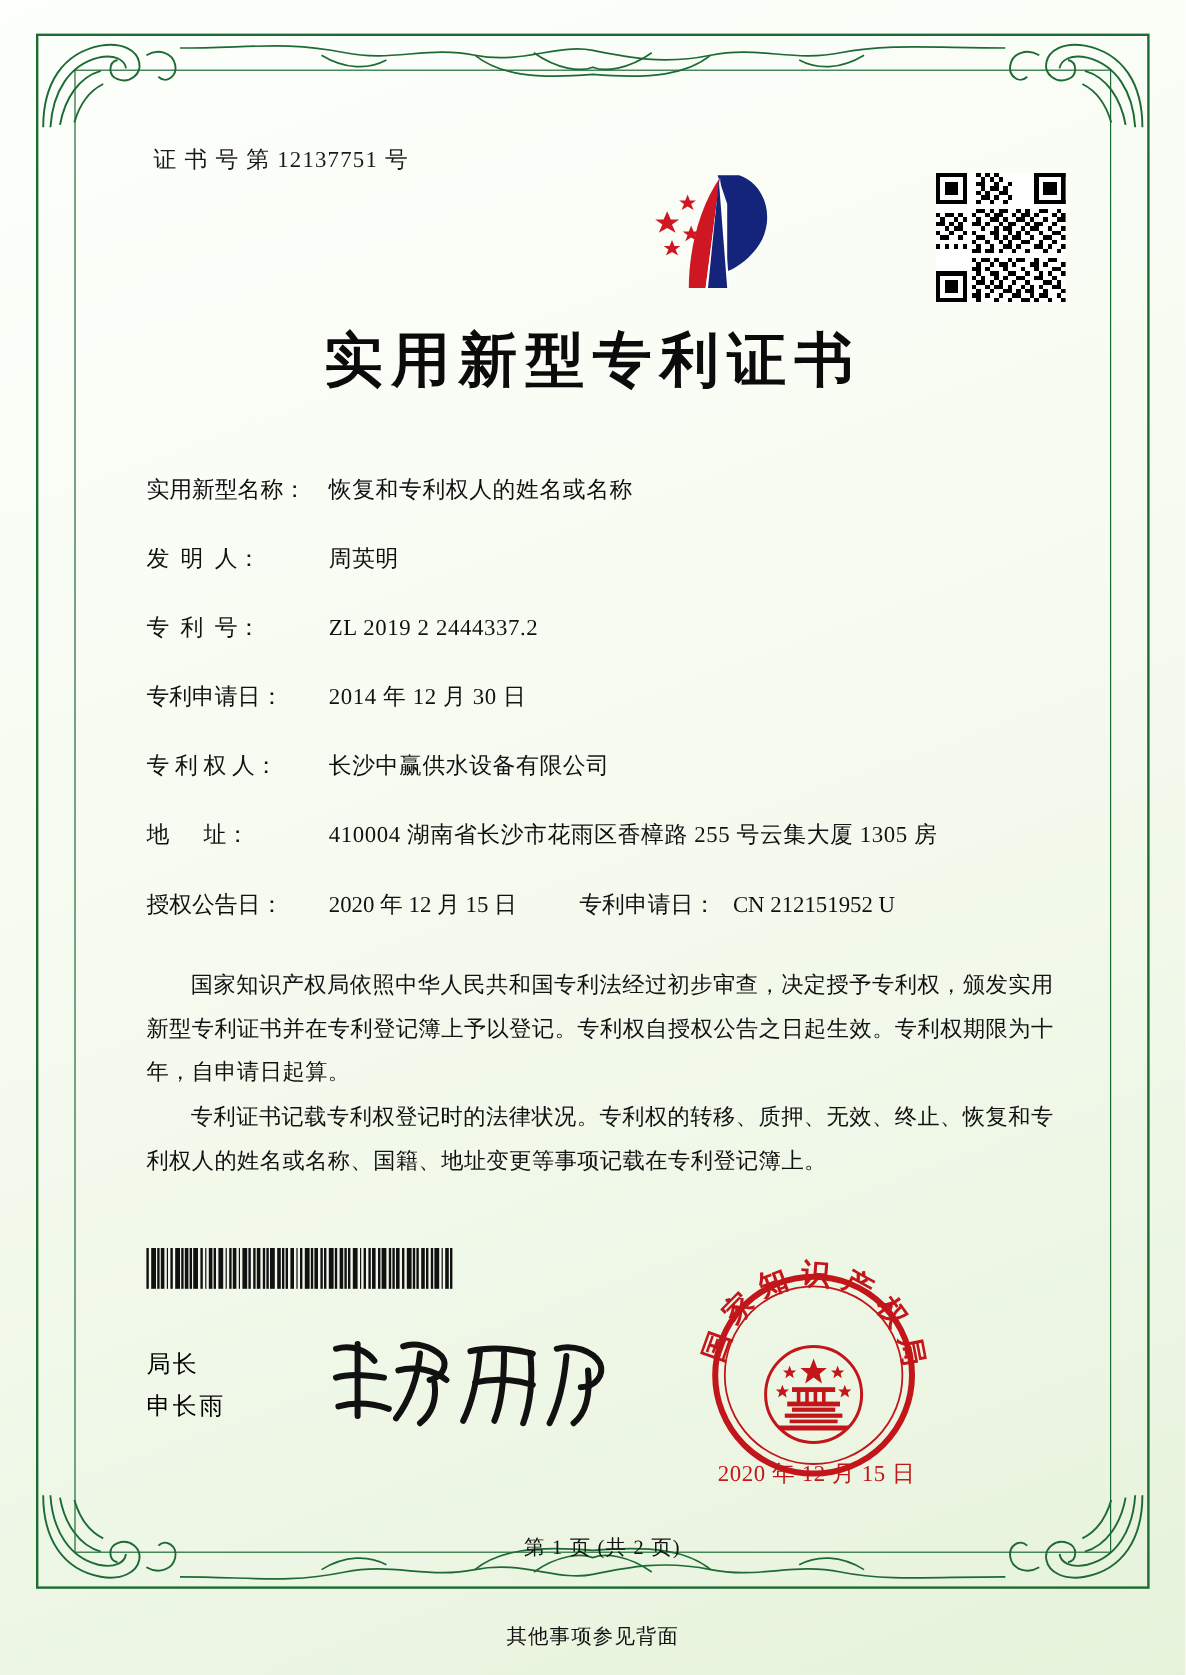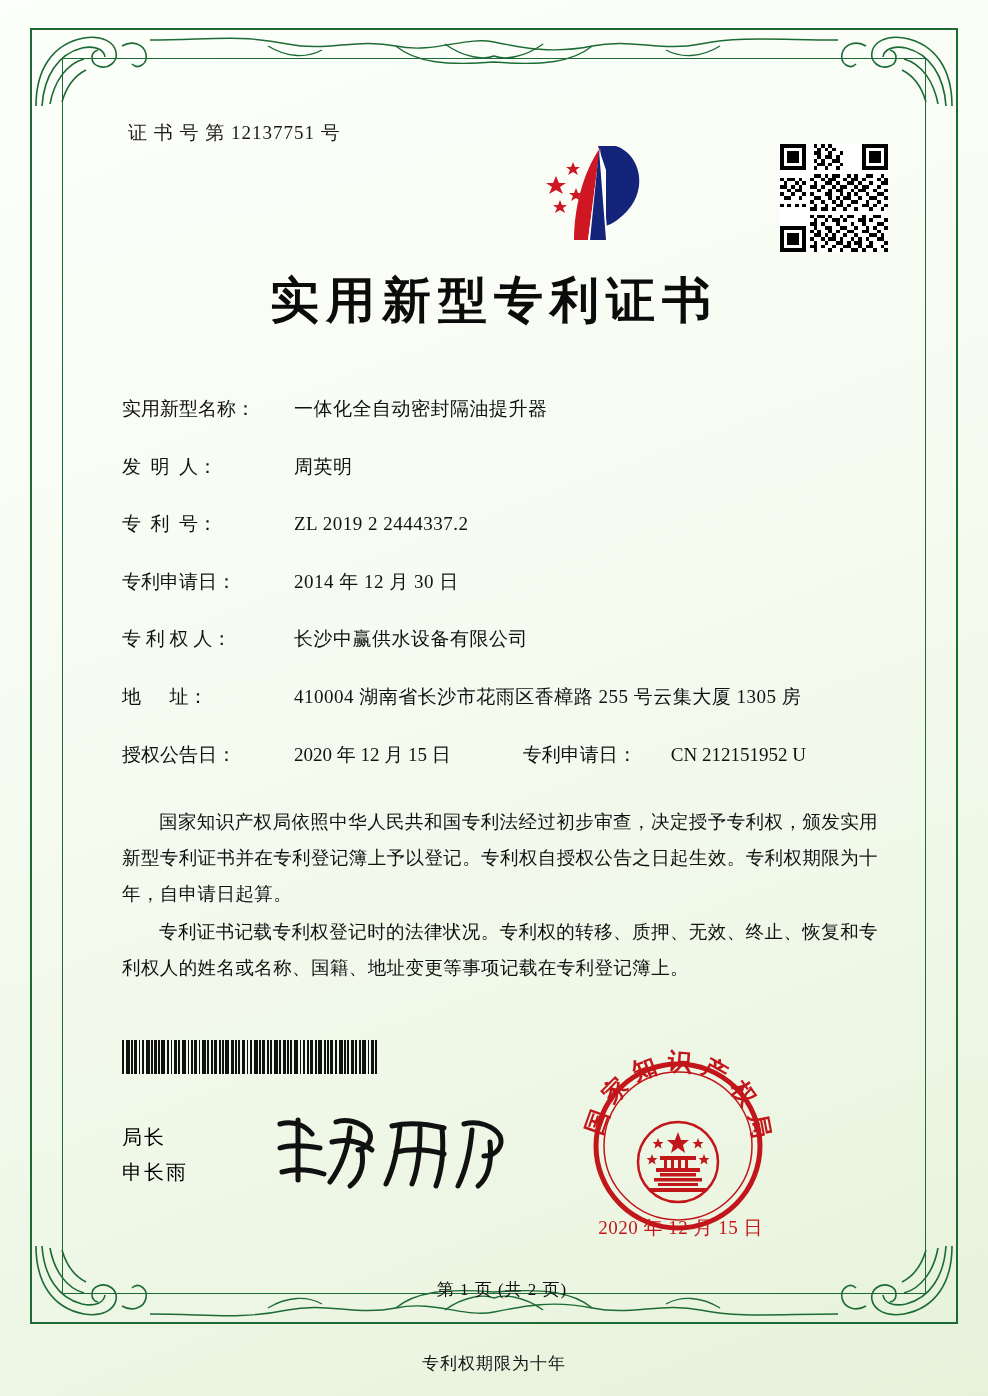--- a/index.html
+++ b/index.html
@@ -103,21 +103,20 @@
   .fields {
     margin-top: 62px;
     padding-left: 22px;
   }
   .field-row {
     display: flex;
     align-items: flex-end;
     font-size: 19px;
     margin-bottom: 31px;
     line-height: 1.4;
-    gap: 20px;
   }
   .field-label {
     width: 152px;
     flex: 0 0 152px;
     letter-spacing: 0px;
     white-space: pre;
   }
   .field-value {
     flex: 1 1 auto;
     letter-spacing: 0.5px;
@@ -518,21 +517,21 @@
             <rect x="28" y="28" width="1" height="1"></rect>
         </g>
       </svg>
     </div>
 
     <div class="title">实用新型专利证书</div>
 
     <div class="fields">
       <div class="field-row">
         <div class="field-label">实用新型名称：</div>
-        <div class="field-value">一体化全自动密封隔油提升器</div>
+        <div class="field-value">恢复和专利权人的姓名或名称</div>
       </div>
       <div class="field-row">
         <div class="field-label">发  明  人：</div>
         <div class="field-value">周英明</div>
       </div>
       <div class="field-row">
         <div class="field-label">专  利  号：</div>
         <div class="field-value">ZL 2019 2 2444337.2</div>
       </div>
       <div class="field-row">
@@ -686,15 +685,15 @@
           <rect x="-24" y="16" width="48" height="3.5"></rect>
           <rect x="-20" y="21" width="40" height="3"></rect>
           <path d="M-30 26 L30 26 L26 30 L-26 30 Z"></path>
         </g>
       </g>
     </svg>
   </div>
   <div class="seal-date">2020 年 12 月 15 日</div>
 
   <div class="page-no">第 1 页 (共 2 页)</div>
-  <div class="footnote">专利权期限为十年</div>
+  <div class="footnote">其他事项参见背面</div>
 
 </div>
 
 </body></html>

